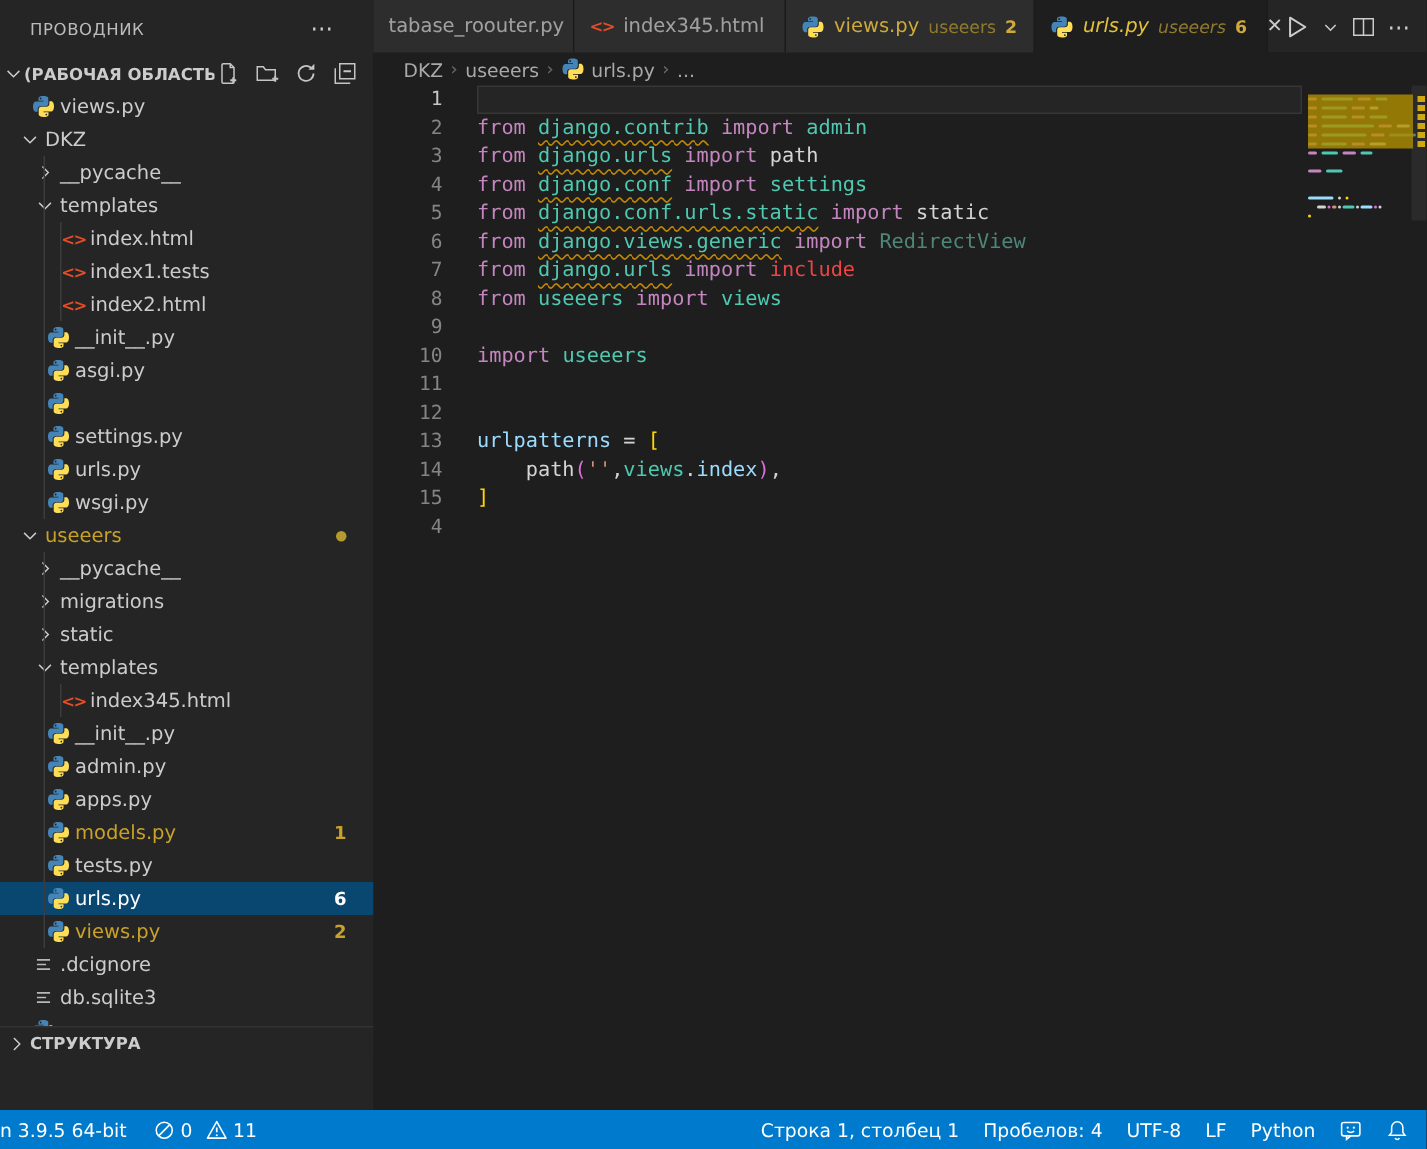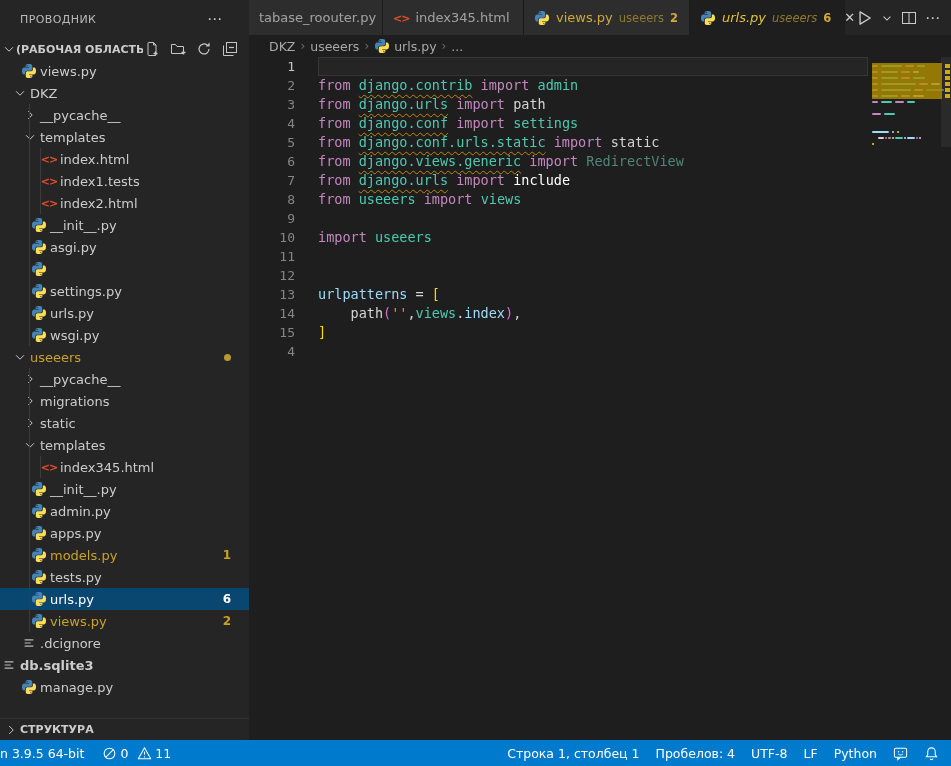--- a/index.html
+++ b/index.html
@@ -28,21 +28,21 @@
   .tree-row .ficon { width:18px; height:16px; flex:none; display:flex; align-items:center; justify-content:center; }
   .tree-row .lbl { padding-left:2px; color:#cccccc; overflow:hidden; flex:1; }
   .tree-row .lbl.gold { color:#c9a227; }
   .tree-row.selected { background:#094771; }
   .tree-row.selected .lbl { color:#ffffff; }
   .tree-row .badge { font-size:12px; color:#c9a227; padding-right:18px; font-weight:bold; }
   .tree-row.selected .badge { color:#ffffff; }
   .tree-row .dot { width:7px; height:7px; border-radius:50%; background:#b79a2e; margin-right:18px; }
   .guide { position:absolute; top:0; bottom:0; width:1px; background:#3c3c3e; }
 
-  .outline-row { position:absolute; left:0; top:718px; width:249px; height:22px; border-top:1px solid #333333;
+  .outline-row { position:absolute; left:0; top:684px; width:249px; height:22px; border-top:1px solid #333333;
                  display:flex; align-items:center; padding-left:4px; cursor:pointer; background:#252526; }
   .outline-label { font-size:11px; font-weight:bold; color:#cccccc; margin-left:2px; }
 
   
   .editor { position:absolute; left:249px; top:0; width:702px; height:740px; background:#1e1e1e; }
   .tabbar { height:35px; background:#252526; display:flex; align-items:stretch; }
   .tab { display:flex; align-items:center; background:#2d2d2d; border-right:1px solid #1b1b1c; padding:0 10px; gap:6px; cursor:pointer; }
   .tab.active { background:#1e1e1e; }
   .tab .tlabel { color:rgba(255,255,255,.55); }
   .tab .tlabel.gold { color:#cfa93a; }
@@ -375,21 +375,21 @@
         <span class="badge">2</span>
       </div>
       <div class="tree-row" style="padding-left: 20px;">
         <span class="ficon">
           <svg width="14" height="14" viewBox="0 0 16 16" fill="none" xmlns="http://www.w3.org/2000/svg">
             <path stroke="#b8b8b8" stroke-width="1.3" d="M3 4.5h10M3 8h7M3 11.5h10"></path>
           </svg>
         </span>
         <span class="lbl">.dcignore</span>
       </div>
-      <div class="tree-row" style=" font-weight: bold;">
+      <div class="tree-row" style="padding-left: 20px;">
         <span class="ficon">
           <svg width="14" height="14" viewBox="0 0 16 16" fill="none" xmlns="http://www.w3.org/2000/svg">
             <path stroke="#b8b8b8" stroke-width="1.3" d="M3 4.5h10M3 8h7M3 11.5h10"></path>
           </svg>
         </span>
         <span class="lbl">db.sqlite3</span>
       </div>
       <div class="tree-row" style="padding-left: 20px;">
         <span class="ficon">
           <svg width="16" height="16" viewBox="0 0 32 32" fill="none" xmlns="http://www.w3.org/2000/svg">
@@ -489,21 +489,21 @@
     </div>
   <div class="code-area" id="code-area">
     <div class="cur-line"></div>
     <div id="code-lines">
         <div class="code-line active"><span class="ln">1</span><span class="lc"></span></div>
         <div class="code-line"><span class="ln">2</span><span class="lc"><span style="color: rgb(197, 134, 192);">from</span><span> </span><span class="sq" style="color: rgb(78, 201, 176);">django.contrib</span><span> </span><span style="color: rgb(197, 134, 192);">import</span><span> </span><span style="color: rgb(78, 201, 176);">admin</span></span></div>
         <div class="code-line"><span class="ln">3</span><span class="lc"><span style="color: rgb(197, 134, 192);">from</span><span> </span><span class="sq" style="color: rgb(78, 201, 176);">django.urls</span><span> </span><span style="color: rgb(197, 134, 192);">import</span><span> </span><span style="color: rgb(212, 212, 212);">path</span></span></div>
         <div class="code-line"><span class="ln">4</span><span class="lc"><span style="color: rgb(197, 134, 192);">from</span><span> </span><span class="sq" style="color: rgb(78, 201, 176);">django.conf</span><span> </span><span style="color: rgb(197, 134, 192);">import</span><span> </span><span style="color: rgb(78, 201, 176);">settings</span></span></div>
         <div class="code-line"><span class="ln">5</span><span class="lc"><span style="color: rgb(197, 134, 192);">from</span><span> </span><span class="sq" style="color: rgb(78, 201, 176);">django.conf.urls.static</span><span> </span><span style="color: rgb(197, 134, 192);">import</span><span> </span><span style="color: rgb(212, 212, 212);">static</span></span></div>
         <div class="code-line"><span class="ln">6</span><span class="lc"><span style="color: rgb(197, 134, 192);">from</span><span> </span><span class="sq" style="color: rgb(78, 201, 176);">django.views.generic</span><span> </span><span style="color: rgb(197, 134, 192);">import</span><span> </span><span style="color: rgb(79, 134, 119);">RedirectView</span></span></div>
-        <div class="code-line"><span class="ln">7</span><span class="lc"><span style="color: rgb(197, 134, 192);">from</span><span> </span><span class="sq" style="color: rgb(78, 201, 176);">django.urls</span><span> </span><span style="color: rgb(197, 134, 192);">import</span><span> </span><span style="color: #ffffff;">include</span></span></div>
+        <div class="code-line"><span class="ln">7</span><span class="lc"><span style="color: rgb(197, 134, 192);">from</span><span> </span><span class="sq" style="color: rgb(78, 201, 176);">django.urls</span><span> </span><span style="color: rgb(197, 134, 192);">import</span><span> </span><span style="color: #ef4444;">include</span></span></div>
         <div class="code-line"><span class="ln">8</span><span class="lc"><span style="color: rgb(197, 134, 192);">from</span><span> </span><span style="color: rgb(78, 201, 176);">useeers</span><span> </span><span style="color: rgb(197, 134, 192);">import</span><span> </span><span style="color: rgb(78, 201, 176);">views</span></span></div>
         <div class="code-line"><span class="ln">9</span><span class="lc"></span></div>
         <div class="code-line"><span class="ln">10</span><span class="lc"><span style="color: rgb(197, 134, 192);">import</span><span> </span><span style="color: rgb(78, 201, 176);">useeers</span></span></div>
         <div class="code-line"><span class="ln">11</span><span class="lc"></span></div>
         <div class="code-line"><span class="ln">12</span><span class="lc"></span></div>
         <div class="code-line"><span class="ln">13</span><span class="lc"><span style="color: rgb(156, 220, 254);">urlpatterns</span><span> </span><span style="color: rgb(212, 212, 212);">=</span><span> </span><span style="color: rgb(255, 215, 0);">[</span></span></div>
         <div class="code-line"><span class="ln">14</span><span class="lc"><span>    </span><span style="color: rgb(212, 212, 212);">path</span><span style="color: rgb(218, 112, 214);">(</span><span style="color: rgb(206, 145, 120);">''</span><span style="color: rgb(212, 212, 212);">,</span><span style="color: rgb(78, 201, 176);">views</span><span style="color: rgb(212, 212, 212);">.</span><span style="color: rgb(156, 220, 254);">index</span><span style="color: rgb(218, 112, 214);">)</span><span style="color: rgb(212, 212, 212);">,</span></span></div>
         <div class="code-line"><span class="ln">15</span><span class="lc"><span style="color: rgb(255, 215, 0);">]</span></span></div>
         <div class="code-line"><span class="ln">4</span><span class="lc"></span></div>
       </div>

